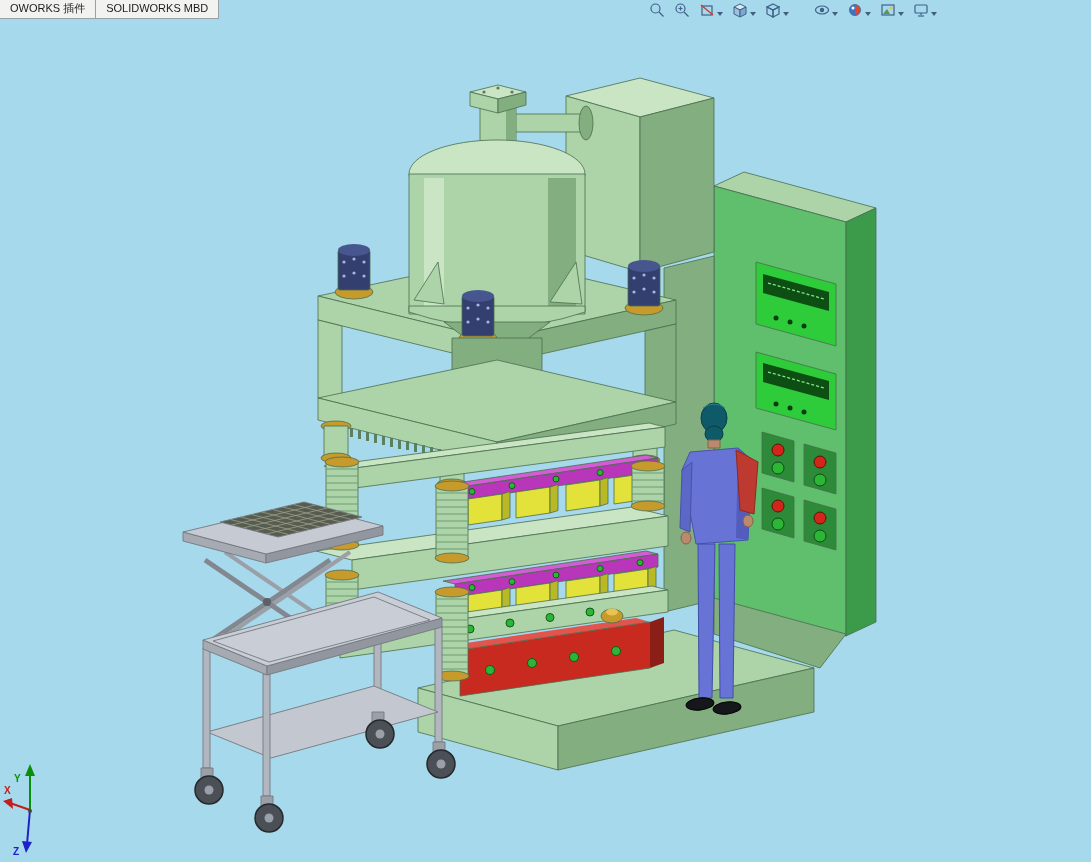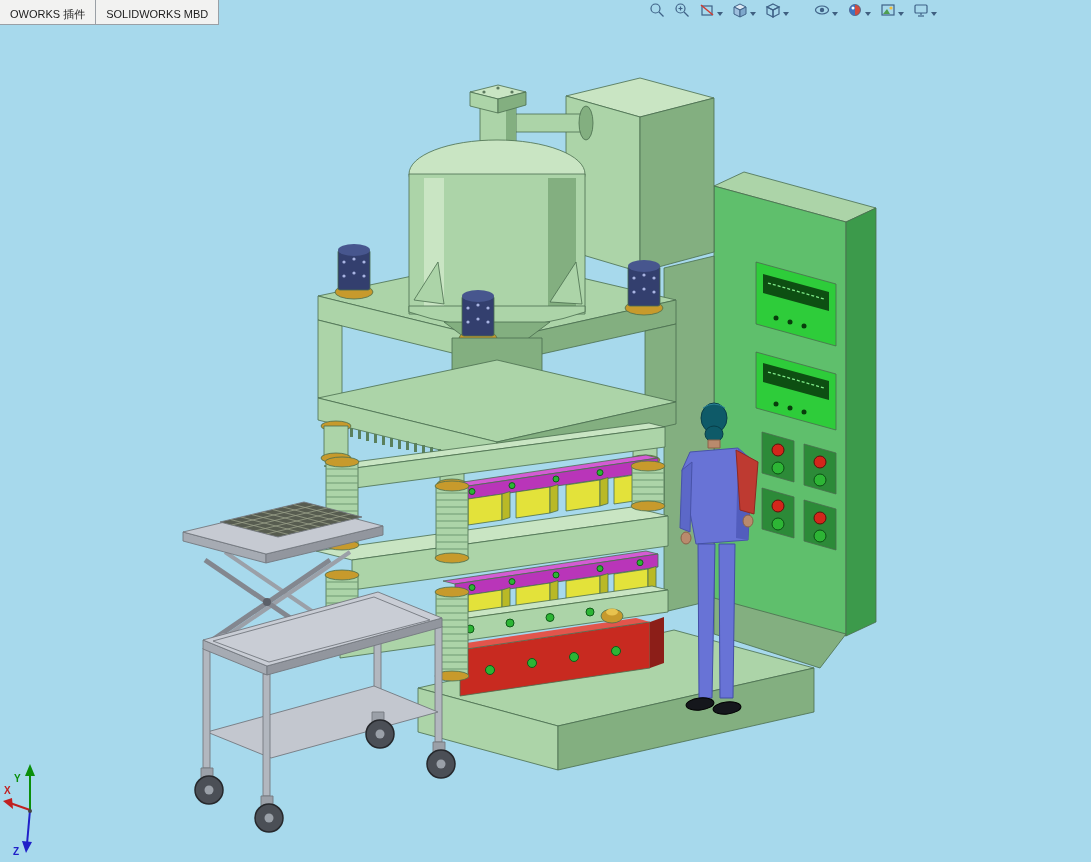--- a/index.html
+++ b/index.html
@@ -28,21 +28,21 @@
   .gray .bar{stroke:#83878f;stroke-width:5;fill:none;}
   .gray .bar2{stroke:#9ba0a8;stroke-width:4;fill:none;}
   .gray .whl{fill:var(--wheel-gray);stroke:#26282c;stroke-width:1.5;}
   .person *{stroke-width:1;stroke-linejoin:round;}
 
   .axis-label{font-size:10px;font-weight:bold;}
   .axX{fill:#c02020} .axY{fill:#0a8f0a} .axZ{fill:#2020c8}
 
   
   .cmd-tabs{position:absolute;top:0;left:0;display:flex;z-index:5;}
-  .cmd-tab{padding:8px 10px 3px;font-size:11px;line-height:13px;color:#1c1c1c;
+  .cmd-tab{padding:2px 10px 3px;font-size:11px;line-height:13px;color:#1c1c1c;
     background:#f2f2f1;border:1px solid #9aa0a6;border-top:none;border-left:none;white-space:nowrap;}
 
   
   .hud{position:absolute;top:1px;left:648px;display:flex;align-items:flex-start;gap:7px;z-index:5;}
   .hud-btn{display:flex;align-items:center;gap:2px;background:transparent;border:none;padding:1px;margin:0;cursor:default;}
   .hud-btn svg{display:block;}
   .caret{width:0;height:0;border-left:3px solid transparent;border-right:3px solid transparent;
     border-top:4px solid #3f5f80;margin-top:7px;}
   .hud-gap{width:9px;}
   .i{stroke:#3f6287;stroke-width:1.2;fill:none;}

